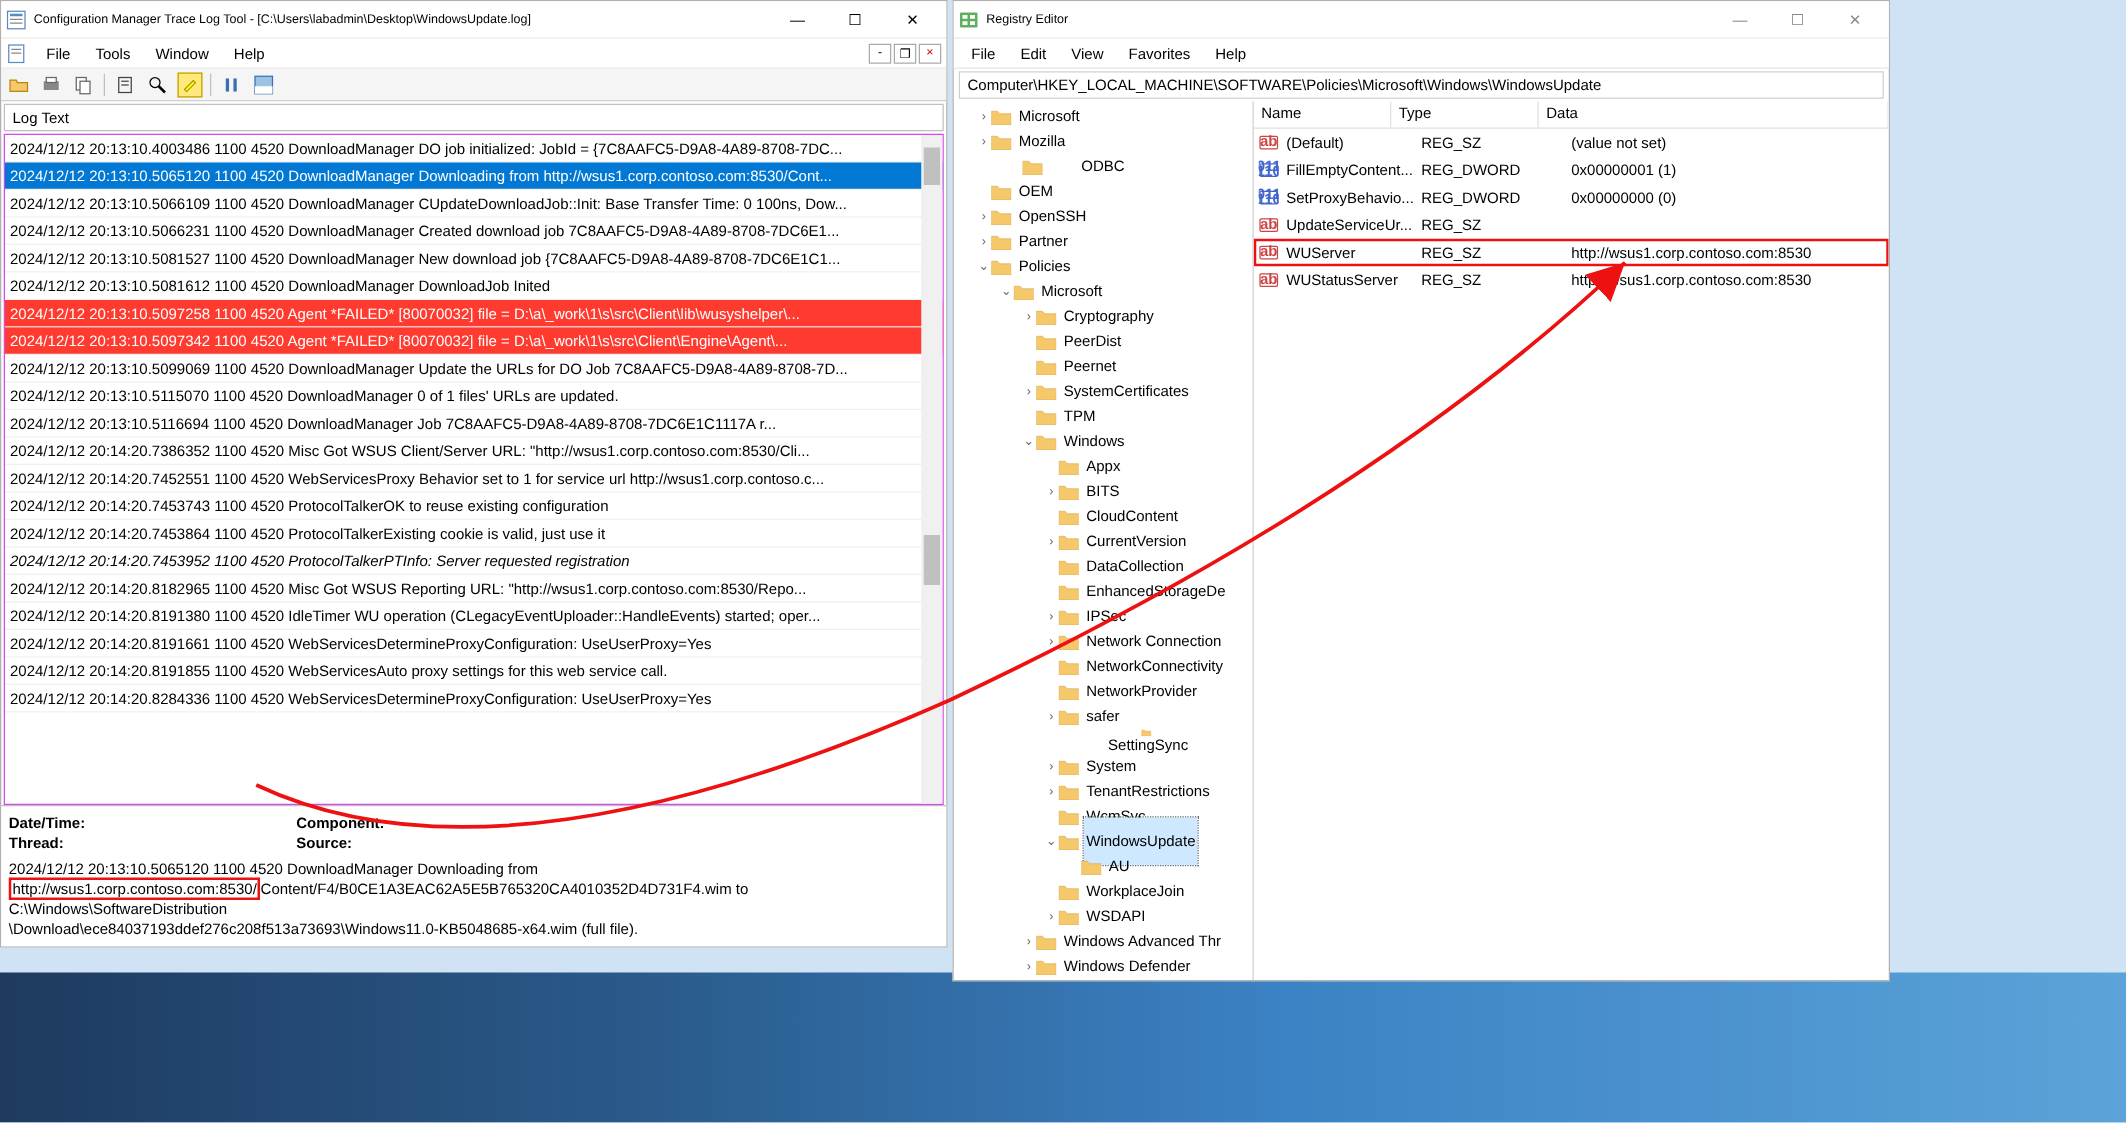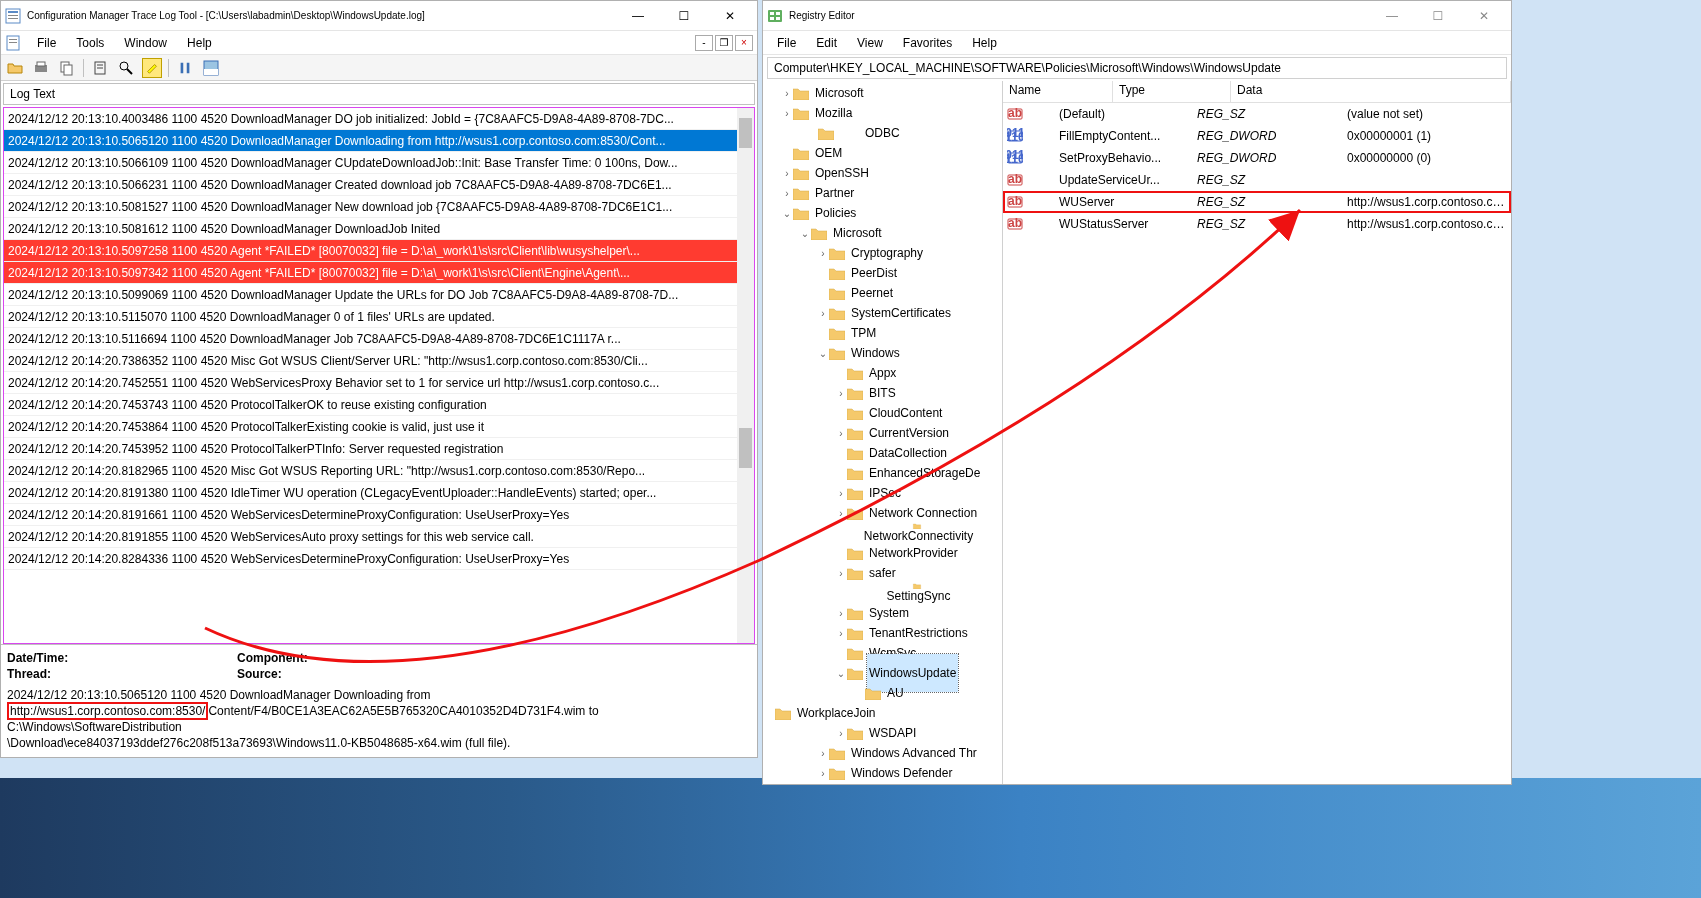--- a/index.html
+++ b/index.html
@@ -37,32 +37,32 @@
 .reg-body { flex: 1; display: flex; overflow: hidden; }
 .reg-tree { width: 240px; border-right: 1px solid #d0d0d0; overflow: hidden; padding: 2px 0; }
 .tree-row { height: 20px; display: flex; align-items: center; font-size: 12px; white-space: nowrap; }
 .tree-row .exp { width: 12px; text-align: center; color: #666; font-size: 10px; }
 .tree-row .fld { width: 16px; height: 13px; margin-right: 4px; }
 .tree-row.sel .lbl { background: #cde8ff; outline: 1px dotted #666; padding: 12px 2px; }
 .tree-row .lbl { padding: 0 2px; }
 .reg-values { flex: 1; overflow: hidden; position: relative; }
 .val-header { height: 22px; display: flex; border-bottom: 1px solid #e0e0e0; background: #fff; }
 .val-header .vh { padding: 2px 6px; font-size: 12px; border-right: 1px solid #e0e0e0; }
-.val-row { height: 22px; display: flex; align-items: center; font-size: 12px; gap: 30px; }
+.val-row { height: 22px; display: flex; align-items: center; font-size: 12px; }
 .val-row .vicon { width: 16px; height: 16px; margin: 0 4px; flex-shrink: 0; }
 .val-row .vc { padding: 0 2px; overflow: hidden; text-overflow: ellipsis; white-space: nowrap; }
 .val-row.hl { outline: 2.5px solid #e11; outline-offset: -2px; }
 .arrow-svg { position: absolute; left: 0; top: 0; width: 1701px; height: 898px; pointer-events: none; z-index: 50; }
 .folder-svg { display: inline-block; }
 .taskbar-bg { position: absolute; left: 0; bottom: 0; width: 1701px; height: 120px; background: linear-gradient(90deg, #1e3a5f 0%, #2a5a8a 30%, #3b82c4 60%, #5ba3d8 100%); z-index: -1; }
 .vh-name { width: 110px; }
 .vh-type { width: 118px; }
 .vh-data { flex: 1; }
 .vc-name { width: 108px; }
-.vc-type { width: 120px; font-style: italic; }
+.vc-type { width: 120px; }
 .vc-data { flex: 1; }
 </style>
 </head>
 <body>
 
 <div class="taskbar-bg"></div>
 
 <div class="window win-left">
   <div class="titlebar">
     <svg class="icon" viewBox="0 0 16 16">
@@ -188,21 +188,21 @@
       <div class="log-row ">
         <span style="overflow: hidden; text-overflow: ellipsis; white-space: nowrap; width: 100%;">2024/12/12 20:14:20.7452551 1100  4520  WebServicesProxy Behavior set to 1 for service url http://wsus1.corp.contoso.c...</span>
       </div>
       <div class="log-row ">
         <span style="overflow: hidden; text-overflow: ellipsis; white-space: nowrap; width: 100%;">2024/12/12 20:14:20.7453743 1100  4520  ProtocolTalkerOK to reuse existing configuration</span>
       </div>
       <div class="log-row ">
         <span style="overflow: hidden; text-overflow: ellipsis; white-space: nowrap; width: 100%;">2024/12/12 20:14:20.7453864 1100  4520  ProtocolTalkerExisting cookie is valid, just use it</span>
       </div>
       <div class="log-row ">
-        <span style="overflow: hidden; text-overflow: ellipsis; white-space: nowrap; width: 100%;">2024/12/12 20:14:20.7453952 1100  4520  ProtocolTalkerPTInfo: Server requested registration</span>
+        <span style="overflow: hidden; text-overflow: ellipsis; white-space: nowrap; width: 100%; font-style: italic;">2024/12/12 20:14:20.7453952 1100  4520  ProtocolTalkerPTInfo: Server requested registration</span>
       </div>
       <div class="log-row ">
         <span style="overflow: hidden; text-overflow: ellipsis; white-space: nowrap; width: 100%;">2024/12/12 20:14:20.8182965 1100  4520  Misc       Got WSUS Reporting URL: "http://wsus1.corp.contoso.com:8530/Repo...</span>
       </div>
       <div class="log-row ">
         <span style="overflow: hidden; text-overflow: ellipsis; white-space: nowrap; width: 100%;">2024/12/12 20:14:20.8191380 1100  4520  IdleTimer  WU operation (CLegacyEventUploader::HandleEvents) started; oper...</span>
       </div>
       <div class="log-row ">
         <span style="overflow: hidden; text-overflow: ellipsis; white-space: nowrap; width: 100%;">2024/12/12 20:14:20.8191661 1100  4520  WebServicesDetermineProxyConfiguration: UseUserProxy=Yes</span>
       </div>
@@ -403,21 +403,21 @@
           </svg>
           <span class="lbl">IPSec</span>
         </div>
         <div class="tree-row" style="padding-left: 72px;">
           <span class="exp">›</span>
           <svg class="fld folder-svg" viewBox="0 0 16 13" width="16" height="13">
             <path d="M0 2h5l2 2h9v9H0z" fill="#f5c96b" stroke="#d4a846" stroke-width="0.5"></path>
           </svg>
           <span class="lbl">Network Connection</span>
         </div>
-        <div class="tree-row" style="padding-left: 72px; flex-direction: column;">
+        <div class="tree-row" style="padding-left: 72px;">
           <span class="exp"></span>
           <svg class="fld folder-svg" viewBox="0 0 16 13" width="16" height="13">
             <path d="M0 2h5l2 2h9v9H0z" fill="#f5c96b" stroke="#d4a846" stroke-width="0.5"></path>
           </svg>
           <span class="lbl">NetworkConnectivity</span>
         </div>
         <div class="tree-row" style="padding-left: 72px;">
           <span class="exp"></span>
           <svg class="fld folder-svg" viewBox="0 0 16 13" width="16" height="13">
             <path d="M0 2h5l2 2h9v9H0z" fill="#f5c96b" stroke="#d4a846" stroke-width="0.5"></path>
@@ -466,21 +466,21 @@
           </svg>
           <span class="lbl">WindowsUpdate</span>
         </div>
         <div class="tree-row" style="padding-left: 90px;">
           <span class="exp"></span>
           <svg class="fld folder-svg" viewBox="0 0 16 13" width="16" height="13">
             <path d="M0 2h5l2 2h9v9H0z" fill="#f5c96b" stroke="#d4a846" stroke-width="0.5"></path>
           </svg>
           <span class="lbl">AU</span>
         </div>
-        <div class="tree-row" style="">
+        <div class="tree-row" style="padding-left: 72px;">
           <span class="exp"></span>
           <svg class="fld folder-svg" viewBox="0 0 16 13" width="16" height="13">
             <path d="M0 2h5l2 2h9v9H0z" fill="#f5c96b" stroke="#d4a846" stroke-width="0.5"></path>
           </svg>
           <span class="lbl">WorkplaceJoin</span>
         </div>
         <div class="tree-row" style="padding-left: 72px;">
           <span class="exp">›</span>
           <svg class="fld folder-svg" viewBox="0 0 16 13" width="16" height="13">
             <path d="M0 2h5l2 2h9v9H0z" fill="#f5c96b" stroke="#d4a846" stroke-width="0.5"></path>

